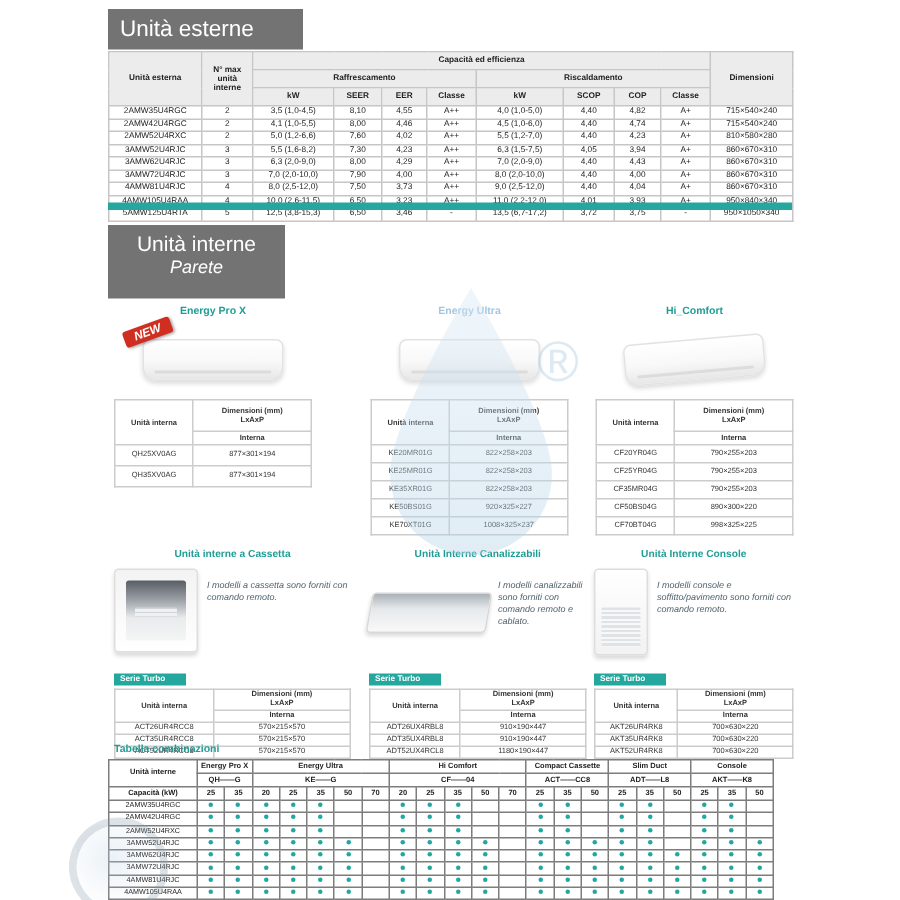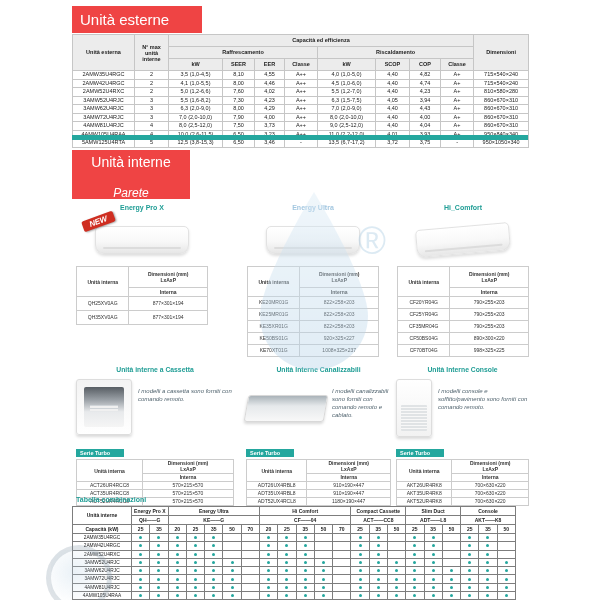--- a/index.html
+++ b/index.html
@@ -1,24 +1,24 @@
 <!DOCTYPE html>
 <html><head>
 <meta charset="utf-8">
 <style>
   html,body{margin:0;padding:0;background:#fff;}
   body{width:600px;height:600px;font-family:"Liberation Sans",sans-serif;position:relative;overflow:hidden;}
   .page{position:absolute;inset:0;background:#fff;}
 
   
-  .teal-box{position:absolute;background:#ef4444;color:#fff;z-index:1;}
+  .teal-box{position:absolute;background:#737373;color:#fff;z-index:1;}
   .box-esterne{left:72px;top:6px;width:122px;height:27px;font-size:15px;line-height:27px;padding-left:8px;}
   .box-parete{left:72px;top:150px;width:118px;height:45px;text-align:center;padding-top:4px;}
   .box-parete .l1{font-size:14px;display:block;}
-  .box-parete .l2{font-size:12px;font-style:italic;display:block;margin-top:16px;}
+  .box-parete .l2{font-size:12px;font-style:italic;display:block;margin-top:1px;}
 
   
   .outdoor{position:absolute;left:72px;top:34px;width:456px;border-collapse:collapse;table-layout:fixed;font-size:5.5px;color:#222;z-index:1;}
   .outdoor th,.outdoor td{border:1px solid #c6c6c6;text-align:center;vertical-align:middle;padding:0;overflow:hidden;white-space:nowrap;}
   .outdoor thead th{background:#ececec;font-weight:bold;line-height:6.5px;height:11px;}
   .outdoor tbody td{height:7.5px;line-height:7.5px;background:#fff;}
   .outdoor .hline{display:block;line-height:6px;}
   .teal-bar{position:absolute;left:72px;top:135px;width:456px;height:5px;background:#24a79e;z-index:1;}
 
   

